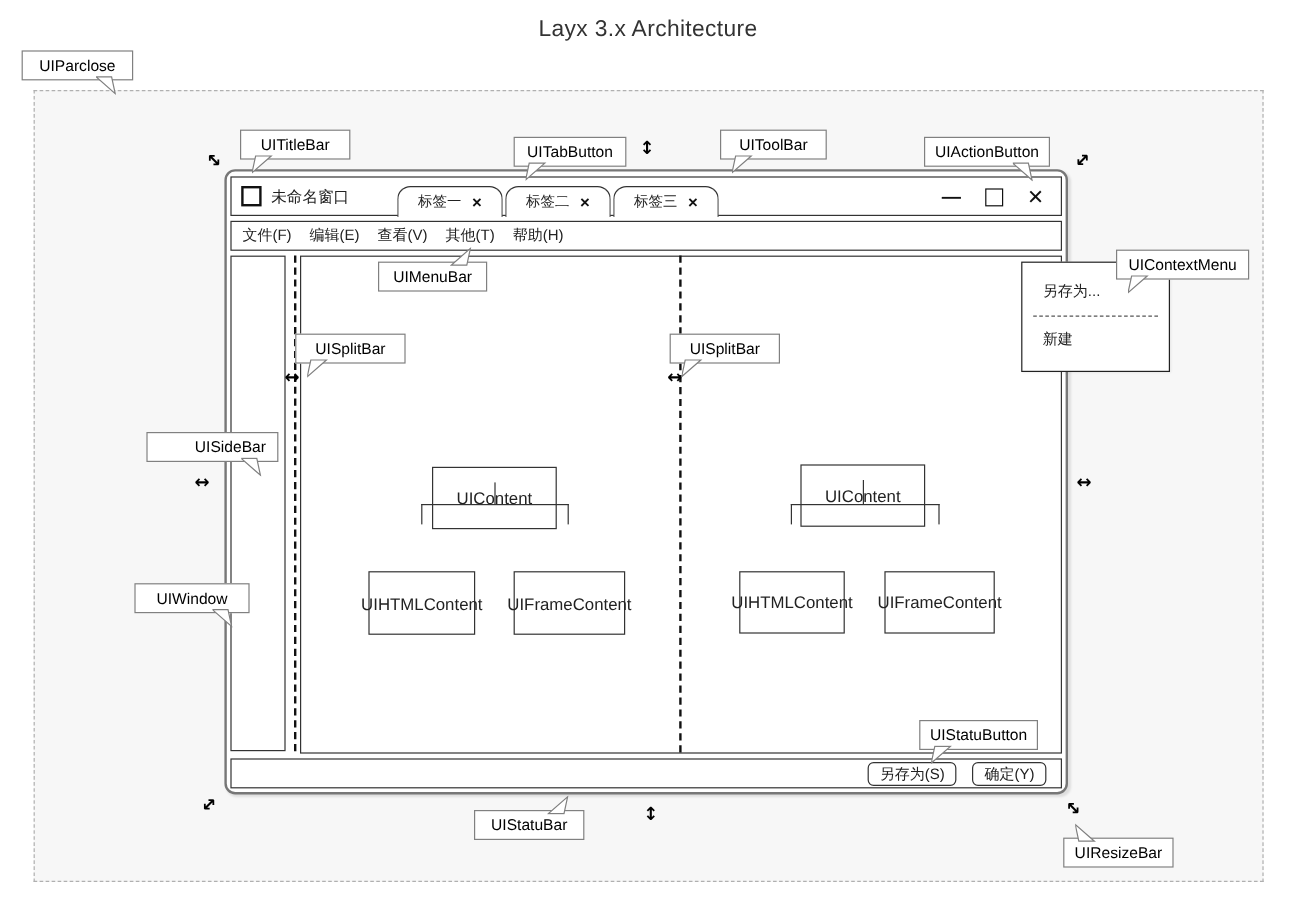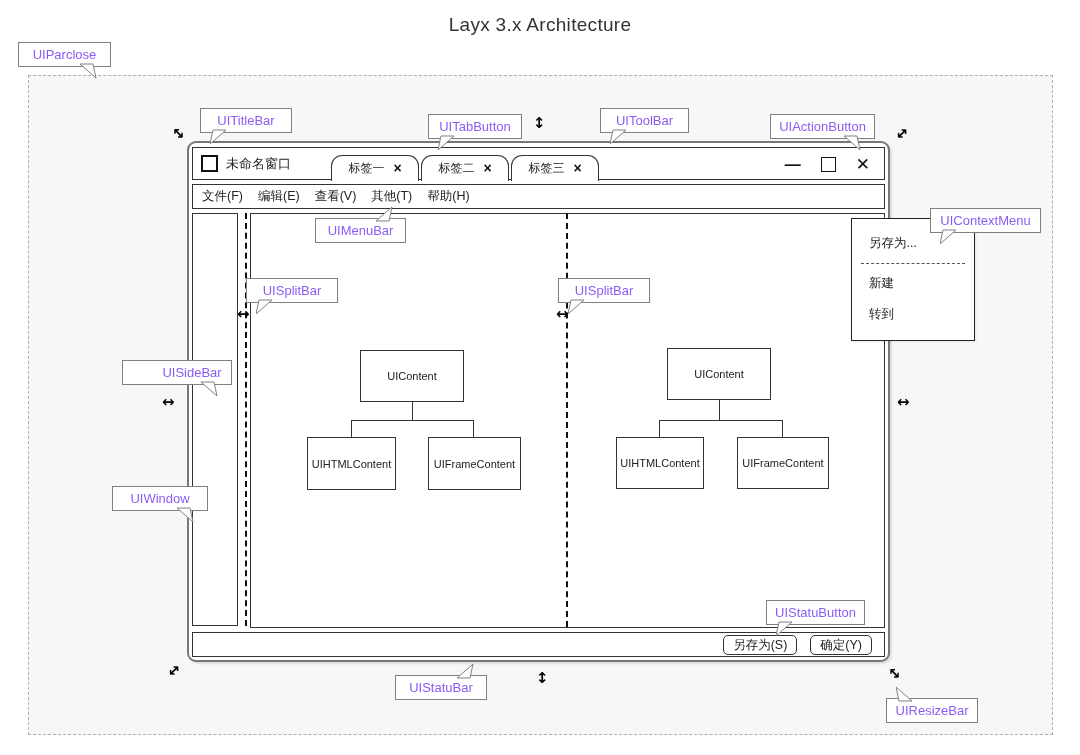--- a/index.html
+++ b/index.html
@@ -32,31 +32,31 @@
   .menu-item{white-space:nowrap;}
   .sidebar{top:70px;left:3px;width:46px;bottom:34px;}
   .mainpane{top:70px;left:61px;right:3px;bottom:32px;}
   .statusbar{left:3px;right:3px;bottom:3px;height:25px;display:flex;align-items:center;
              justify-content:flex-end;gap:13px;padding-right:12px;}
   .sbtn{border:1.4px solid #333;border-radius:5px;background:#fff;font-size:12.5px;
         padding:1px 9px;line-height:16px;}
   .split{position:absolute;border-left:2px dashed #111;width:0;z-index:4;}
   
   .tbox{position:absolute;border:1px solid #333;background:#fff;box-sizing:border-box;
-        display:flex;align-items:center;justify-content:center;font-size:11px;z-index:5;}
+        display:flex;align-items:center;justify-content:center;font-size:14px;z-index:5;margin-top:39px;}
   .tline{position:absolute;z-index:5;}
   
   .ctxmenu{position:absolute;left:851px;top:218px;width:124px;background:#fff;
            border:1.2px solid #222;box-sizing:border-box;z-index:20;padding:9px 0 10px 0;
            box-shadow:1px 1px 2px rgba(0,0,0,.08);}
   .ctx-item{font-size:12.5px;padding:7px 0 7px 17px;white-space:nowrap;}
   .ctx-div{border-top:1.6px dashed #555;margin:4px 9px;}
   
   .callout{position:absolute;background:#fff;border:1px solid #808080;box-sizing:border-box;
-           text-align:center;font-size:13px;color:#8b5cf6;padding:4px 4px;z-index:30;
+           text-align:center;font-size:13px;color:#000000;padding:4px 4px;z-index:30;
            white-space:nowrap;}
   .tail{position:absolute;z-index:31;}
   .tail-br{bottom:-13px;right:12px;}
   .tail-bl{bottom:-13px;left:9px;}
   .tail-tr{top:-13px;right:12px;}
   .tail-tl{top:-13px;left:9px;}
   
   .arrow{position:absolute;font-family:"DejaVu Sans",sans-serif;font-weight:bold;color:#000;
          font-size:15px;z-index:25;line-height:1;}
   .rot45{transform:rotate(45deg);}
@@ -141,21 +141,20 @@
     <span>UIHTMLContent</span>
   </div>
   <div class="tbox" style="left:737px;top:437px;width:92px;height:52px;">
     <span>UIFrameContent</span>
   </div>
 
   <div class="ctxmenu">
     <div class="ctx-item">另存为...</div>
     <div class="ctx-div"></div>
     <div class="ctx-item">新建</div>
-    <div class="ctx-item">转到</div>
   </div>
 
   <span class="arrow rot45" style="left:172px;top:126px;">↔</span>
   <span class="arrow" style="left:533px;top:116px;">↕</span>
   <span class="arrow rotm45" style="left:896px;top:126px;">↔</span>
   <span class="arrow" style="left:162px;top:395px;">↔</span>
   <span class="arrow" style="left:897px;top:395px;">↔</span>
   <span class="arrow" style="left:237px;top:307px;">↔</span>
   <span class="arrow" style="left:556px;top:307px;">↔</span>
   <span class="arrow rotm45" style="left:168px;top:663px;">↔</span>

